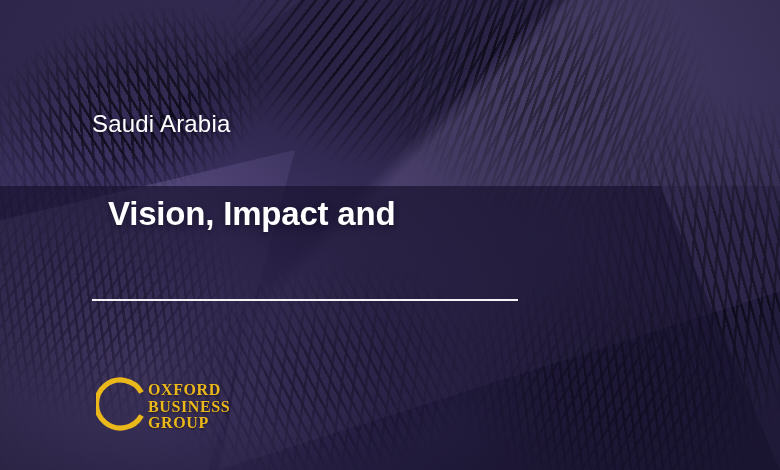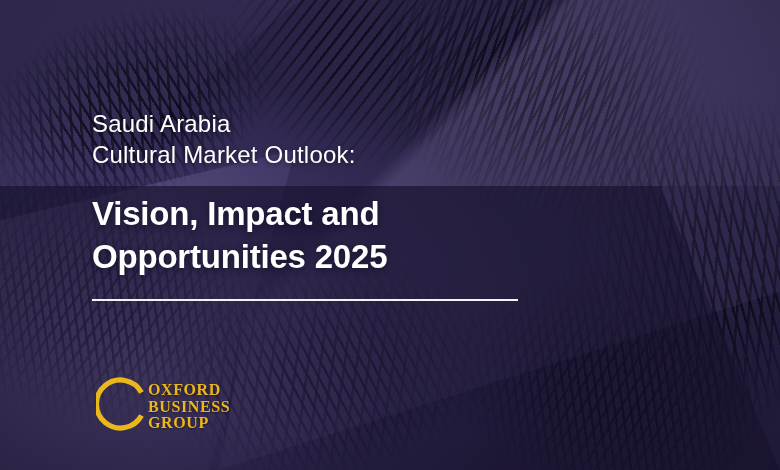--- a/index.html
+++ b/index.html
@@ -138,21 +138,21 @@
     color:#ffffff;
     font-size:24px;
     font-weight:400;
     line-height:31px;
     letter-spacing:.2px;
     text-shadow:0 1px 4px rgba(12,8,26,.55);
   }
   .subtitle .l2{display:block;}
 
   .headline{
-    position:absolute;left:0;top:192px;width:560px;
+    position:absolute;left:16px;top:192px;width:560px;
     color:#ffffff;
     font-size:33px;
     font-weight:700;
     line-height:43px;
     letter-spacing:-.2px;
     text-shadow:0 2px 6px rgba(12,8,26,.6);
   }
   .headline .l2{display:block;}
 
   .rule{
@@ -209,26 +209,24 @@
   <div class="wedge w-left"></div>
 
   <div class="band2"></div>
   <div class="band"></div>
   <div class="vignette"></div>
 
   <div class="content">
 
     <div class="subtitle">
       <span>Saudi Arabia</span>
-      <span class="l2">Cultural Market Outlook:</span>
     </div>
 
     <div class="headline">
       <span>Vision, Impact and</span>
-      <span class="l2">Opportunities 2025</span>
     </div>
 
     <div class="rule"></div>
 
   </div>
 
   <div class="logo">
     <div class="logo-mark">
       <svg viewBox="0 0 58 58" width="58" height="58" aria-hidden="true">
         <path d="M45.5 17.5 A24 24 0 1 0 45.5 40.5" fill="none" stroke="#EBB81B" stroke-width="5.2" stroke-linecap="butt"></path>

